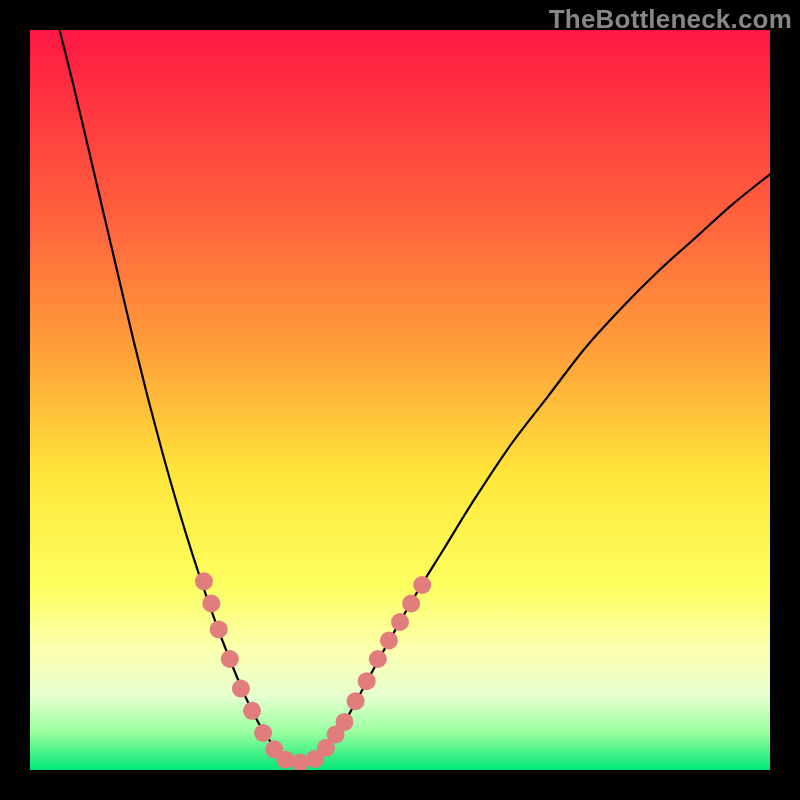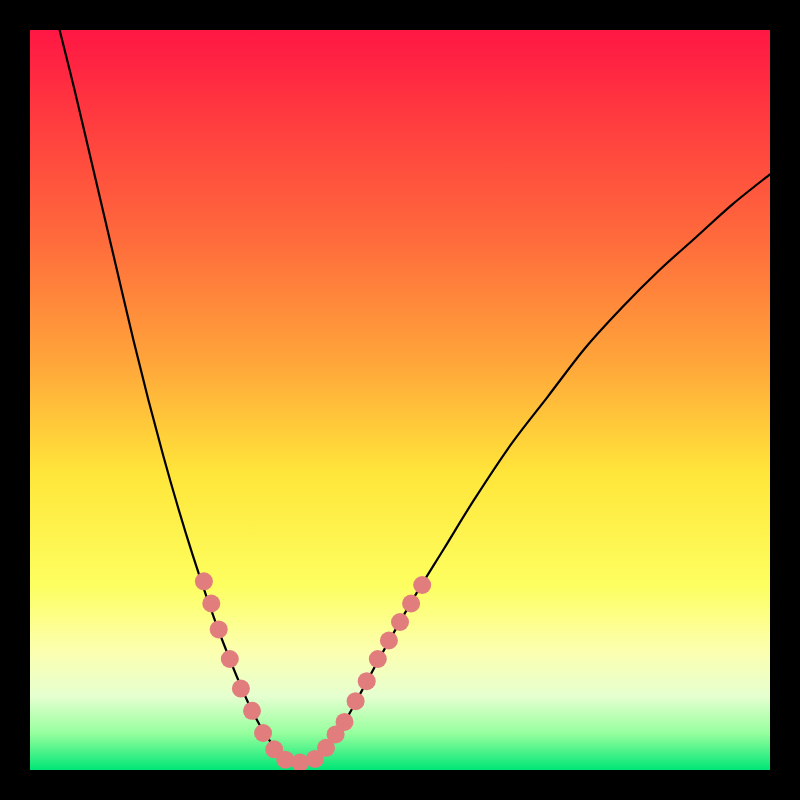--- a/index.html
+++ b/index.html
@@ -37,20 +37,21 @@
     letter-spacing: 0.2px;
   }
   svg {
     display: block;
   }
 </style>
 </head>
 <body>
 
 <div class="frame">
+  <div class="watermark">TheBottleneck.com</div>
   <div class="plot-area">
     <svg id="chart-svg" width="740" height="740" viewBox="0 0 740 740" preserveAspectRatio="none">
       <defs>
         <linearGradient id="bg-grad" x1="0" y1="0" x2="0" y2="1">
             <stop offset="0%" stop-color="#ff1744"></stop>
             <stop offset="12%" stop-color="#ff3b3f"></stop>
             <stop offset="28.000000000000004%" stop-color="#ff6a3c"></stop>
             <stop offset="45%" stop-color="#ffa63a"></stop>
             <stop offset="60%" stop-color="#ffe63a"></stop>
             <stop offset="75%" stop-color="#fdff60"></stop>

